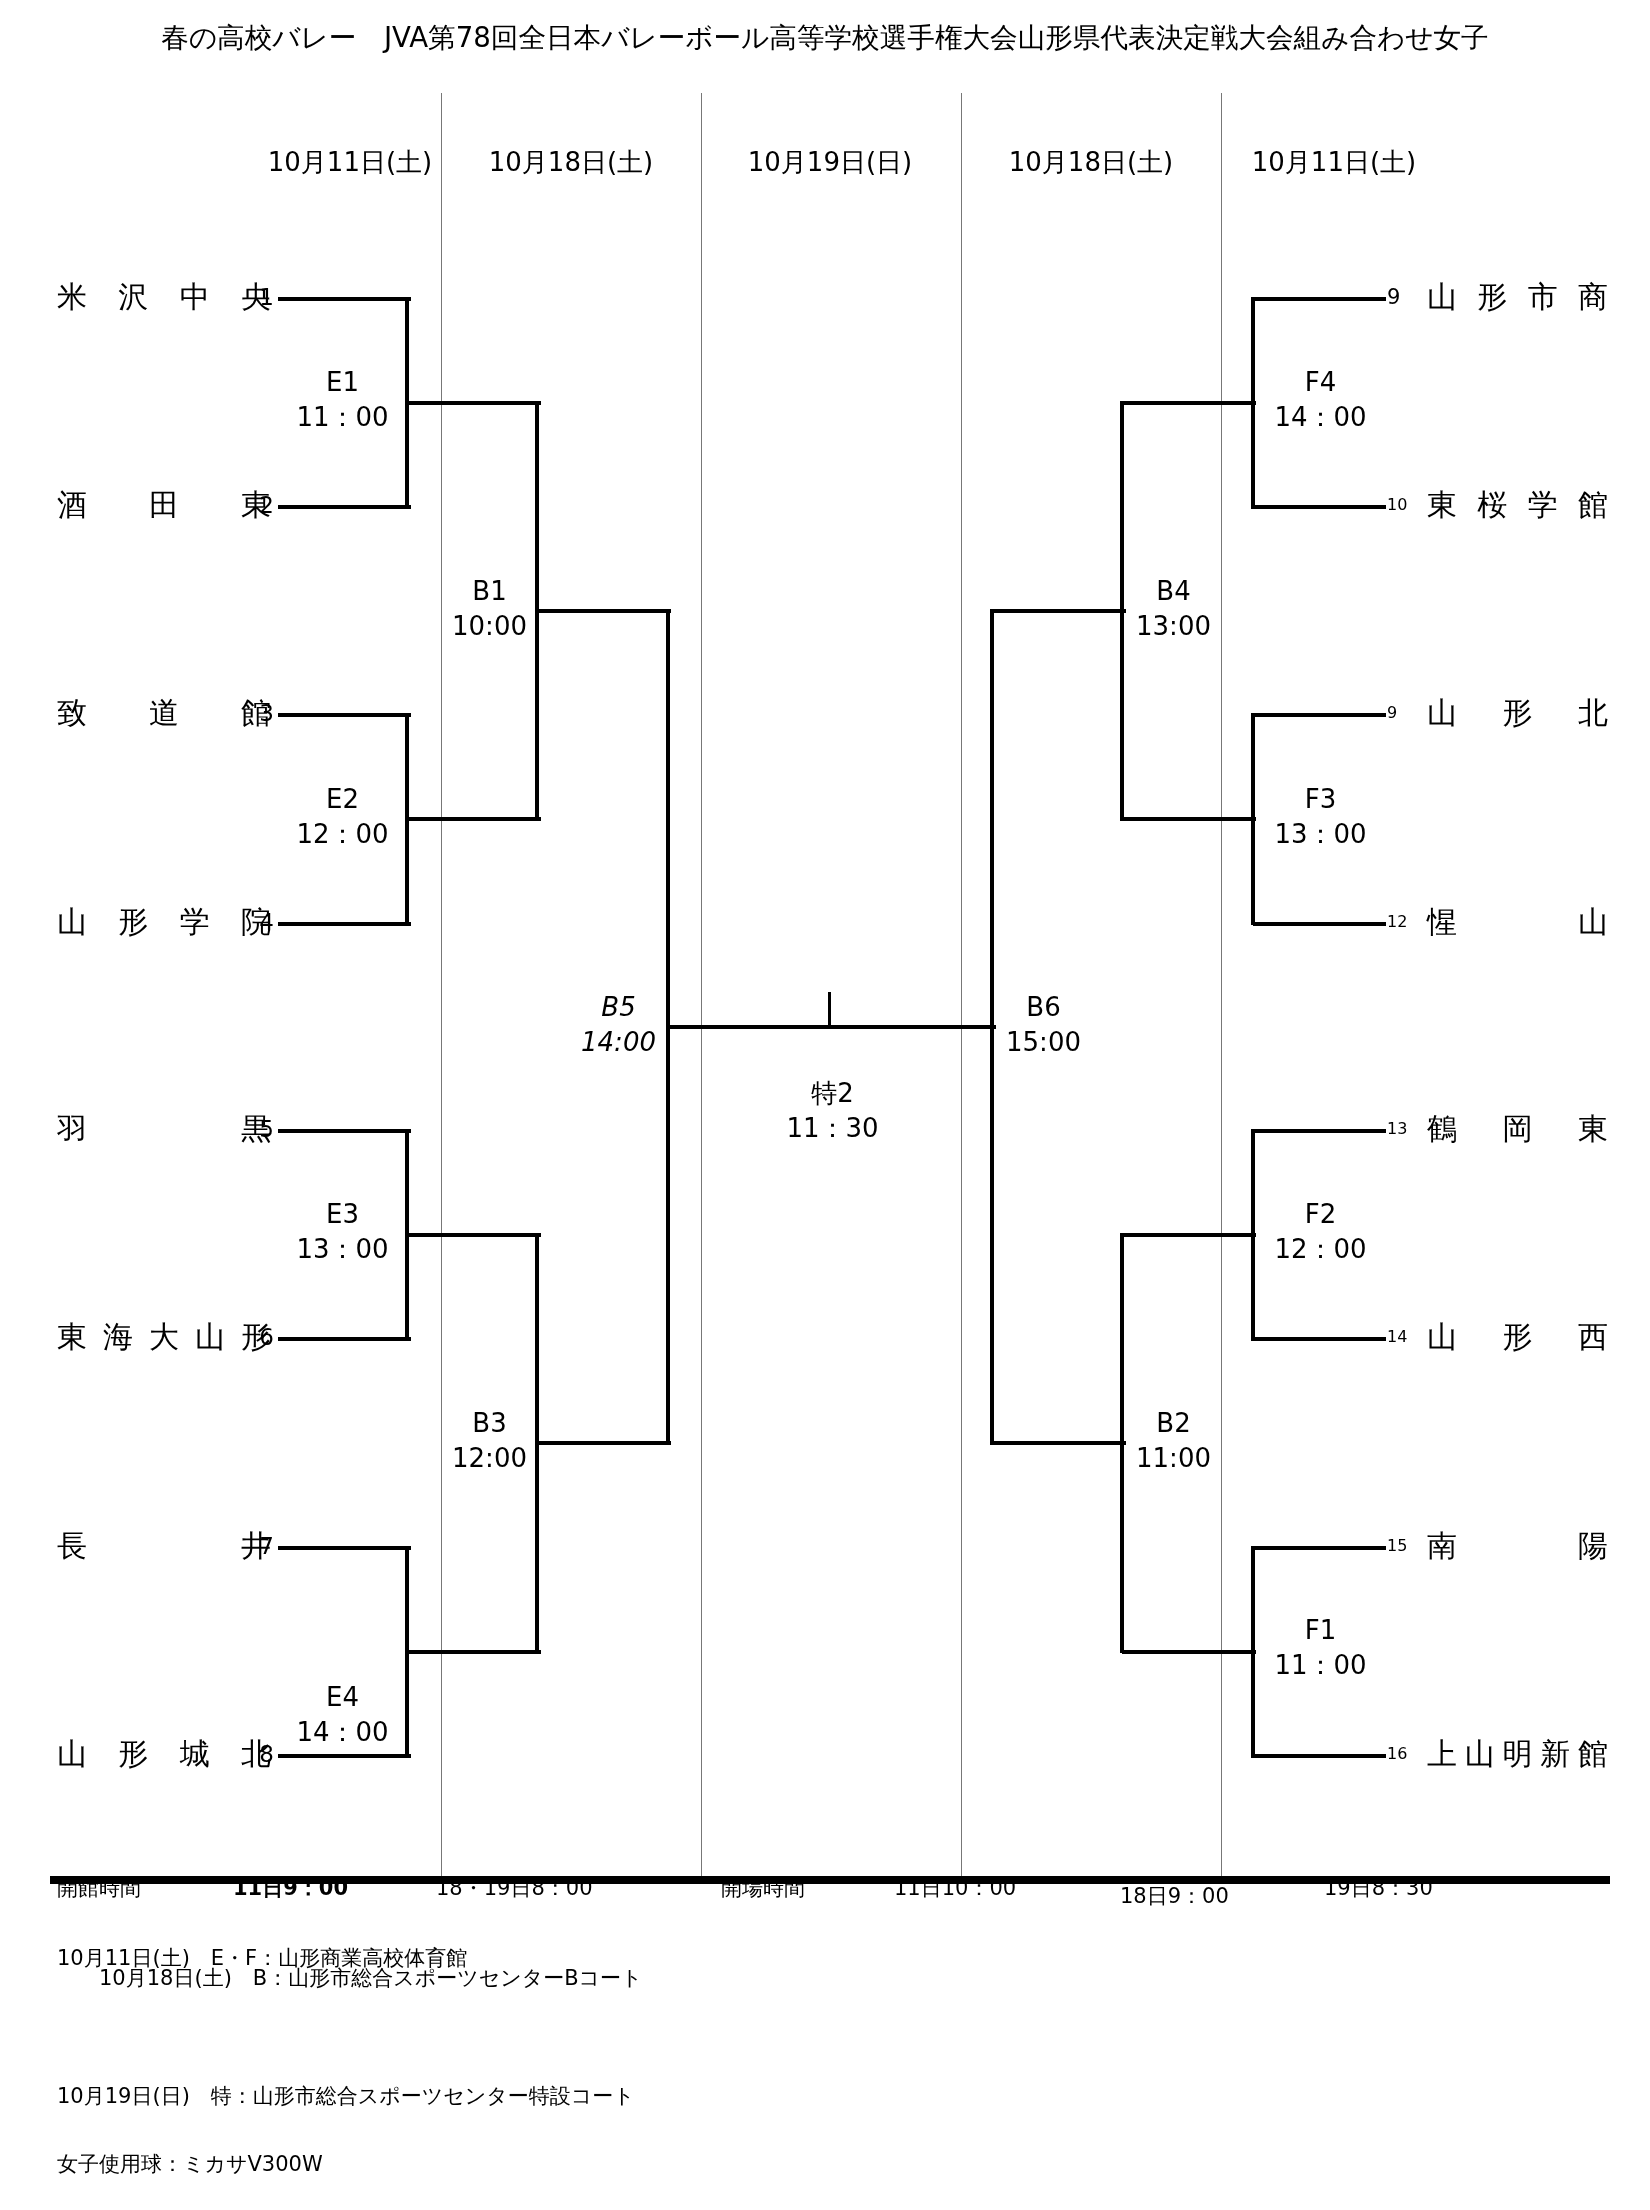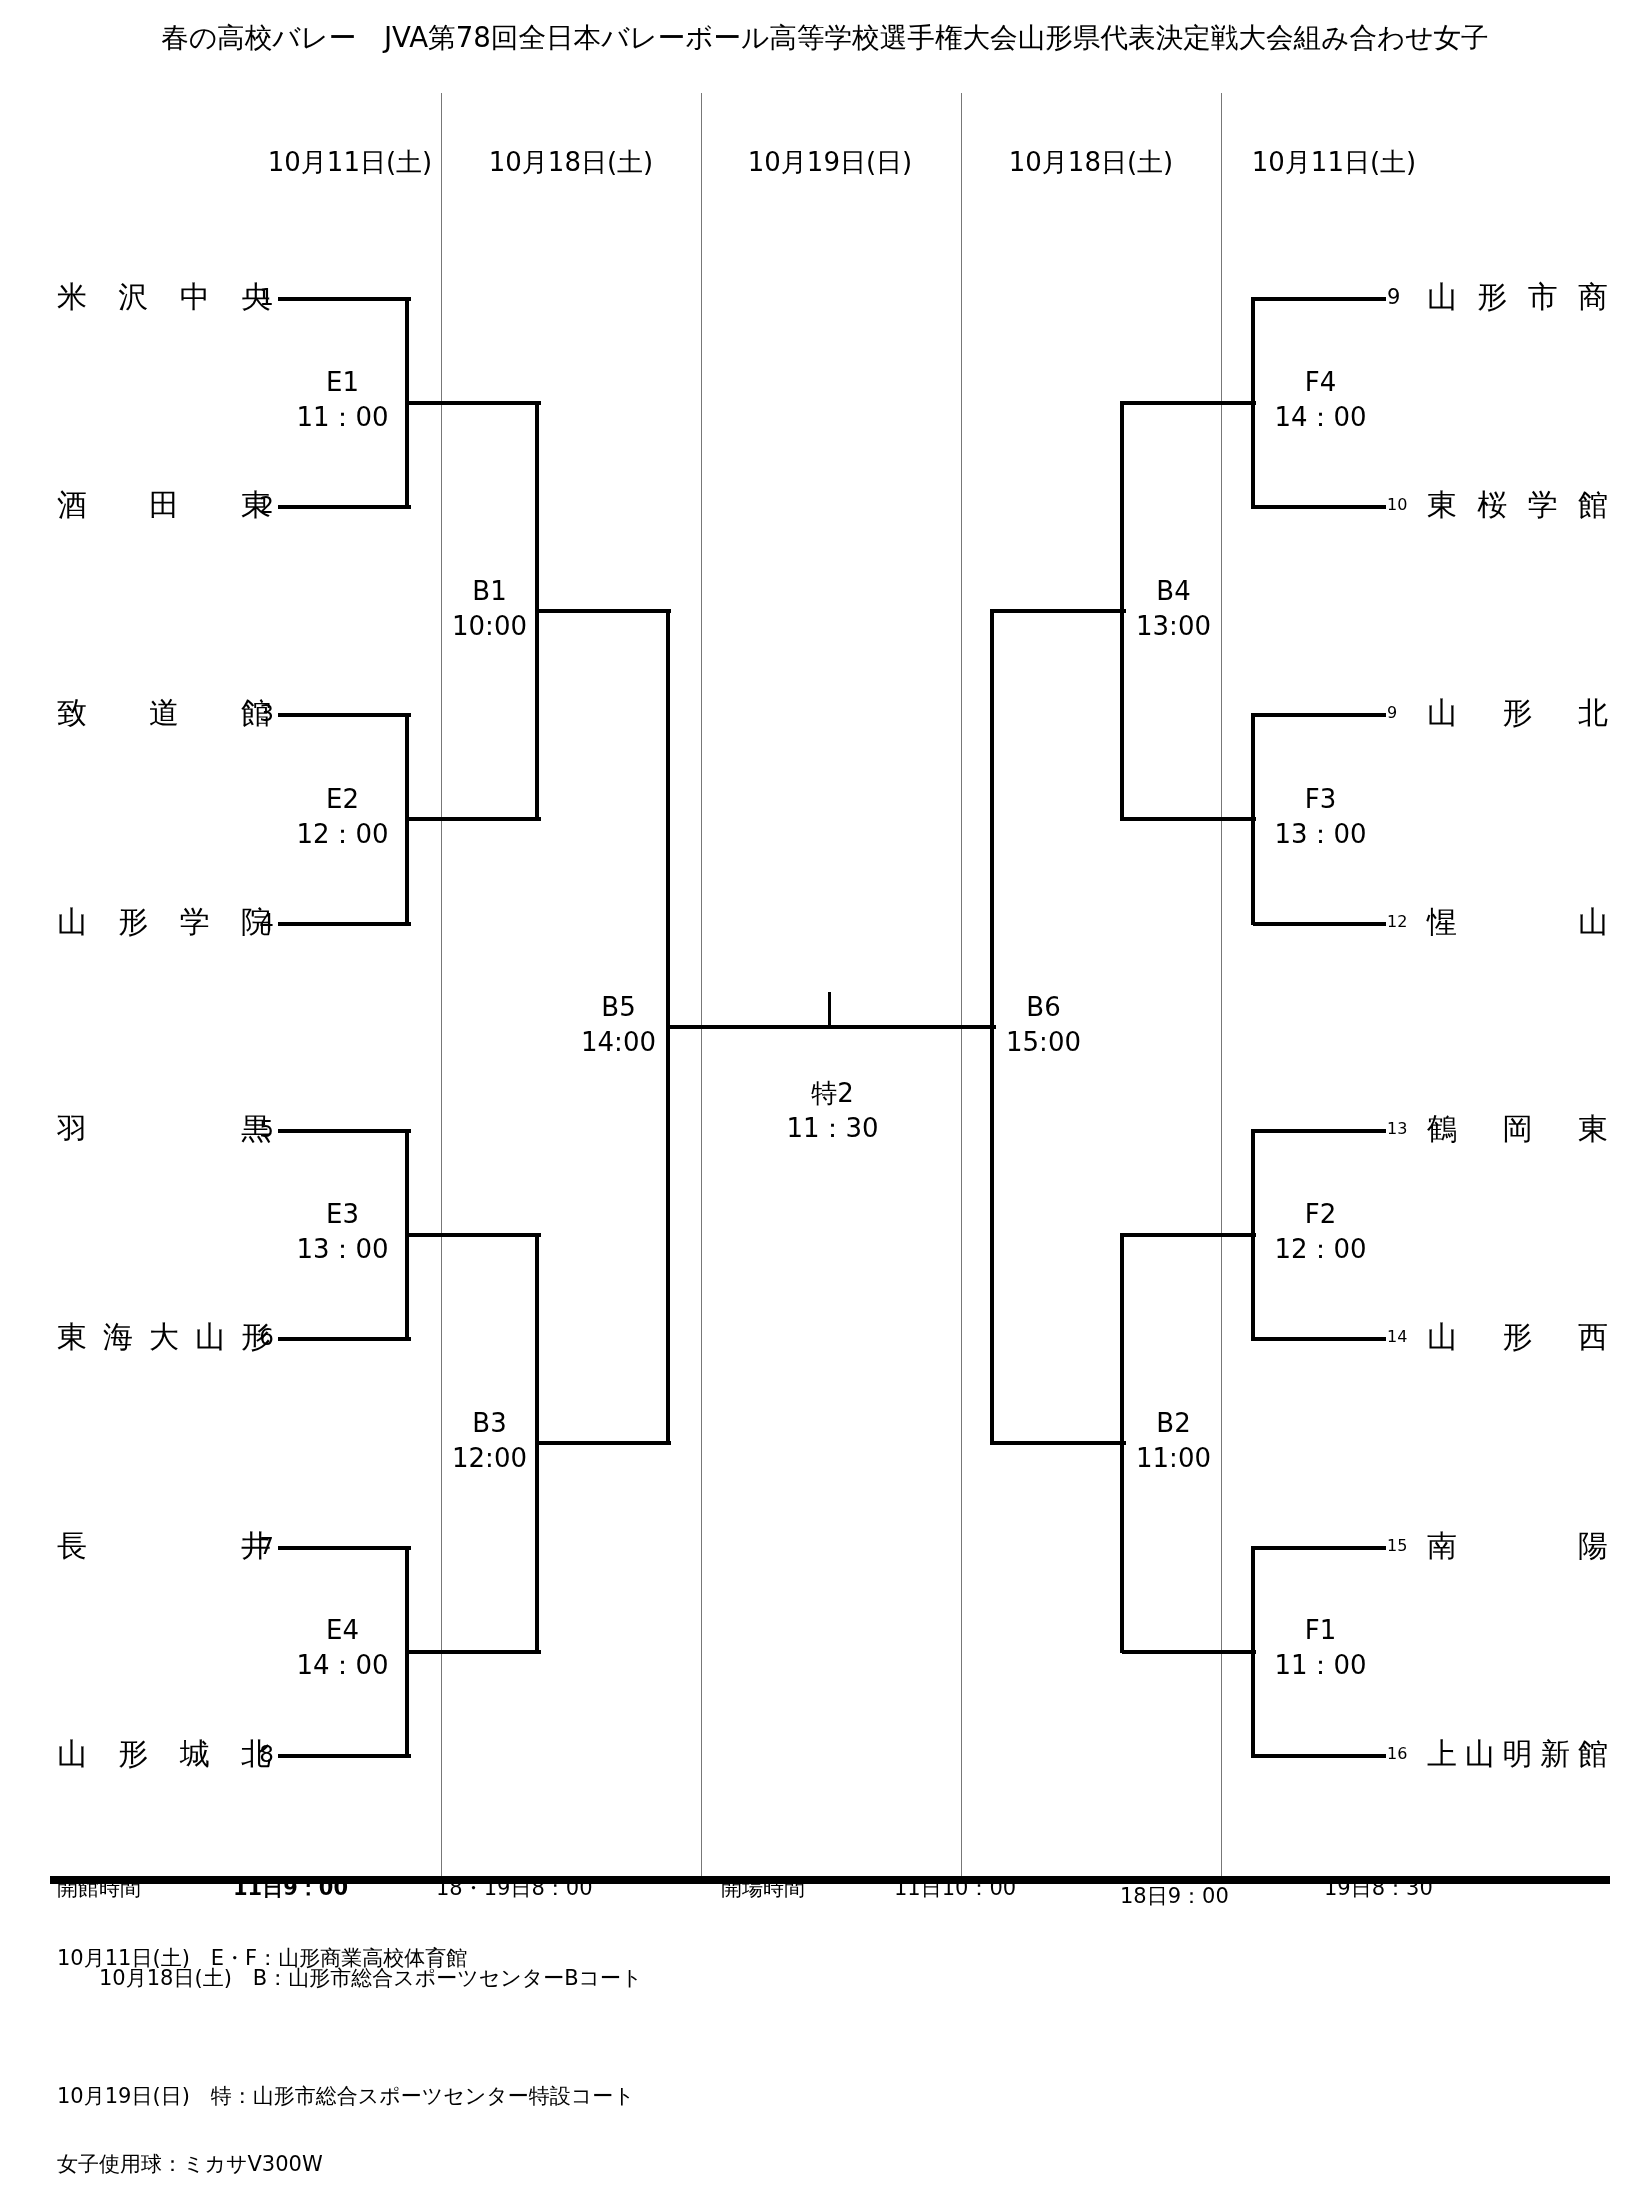--- a/index.html
+++ b/index.html
@@ -197,34 +197,34 @@
     <div>11：00</div>
   </div>
 <div class="match" style="left:276px; top:782px;">
     <div>E2</div>
     <div>12：00</div>
   </div>
 <div class="match" style="left:276px; top:1197px;">
     <div>E3</div>
     <div>13：00</div>
   </div>
-<div class="match" style="left:276px; top:1613px;">
+<div class="match" style="left:276px; top:1680px;">
     <div>E4</div>
     <div>14：00</div>
   </div>
 
 <div class="match" style="left:423px; top:574px;">
     <div>B1</div>
     <div>10:00</div>
   </div>
 <div class="match" style="left:423px; top:1406px;">
     <div>B3</div>
     <div>12:00</div>
   </div>
-<div class="match" style="left:552px; top:990px;">
+<div class="match" style="left:552px; top:990px;font-style:italic;">
     <div>B5</div>
     <div>14:00</div>
   </div>
 
 <div class="match" style="left:766px; top:1076px;">
     <div>特2</div>
     <div>11：30</div>
   </div>
 
 <div class="match" style="left:977px; top:990px;">

